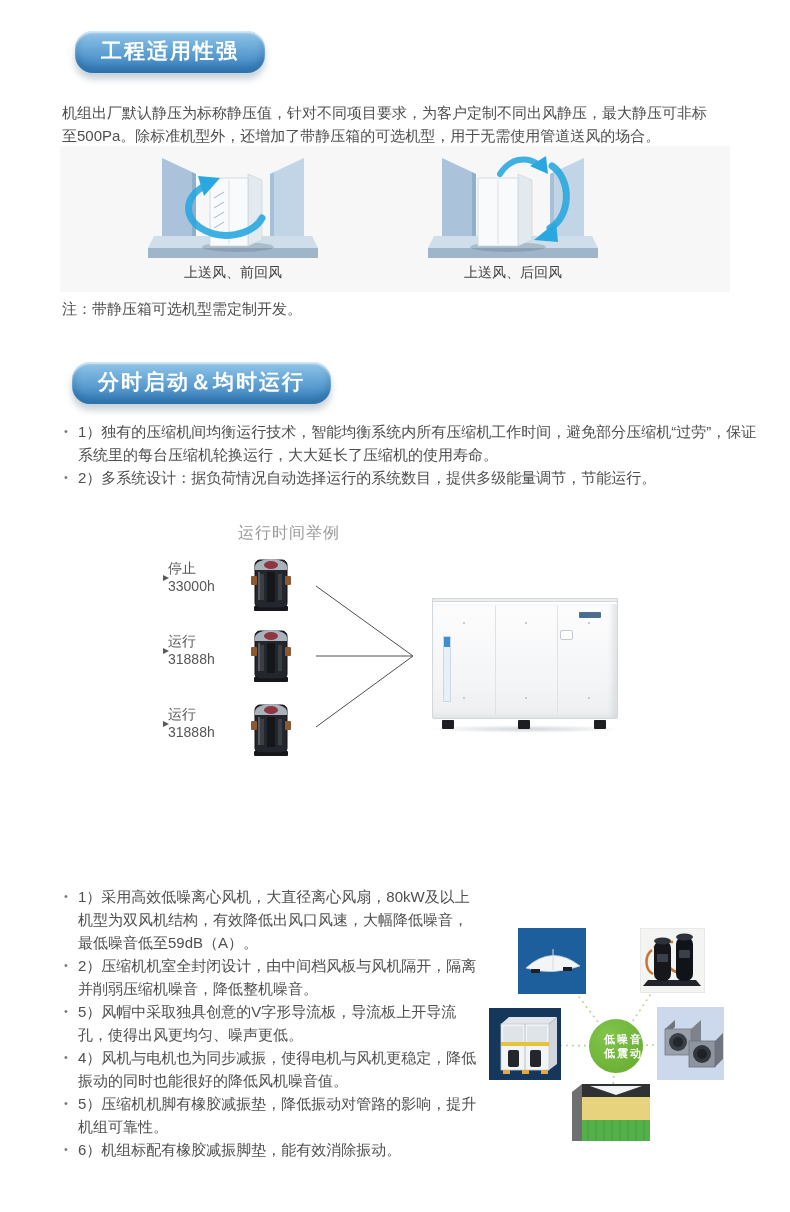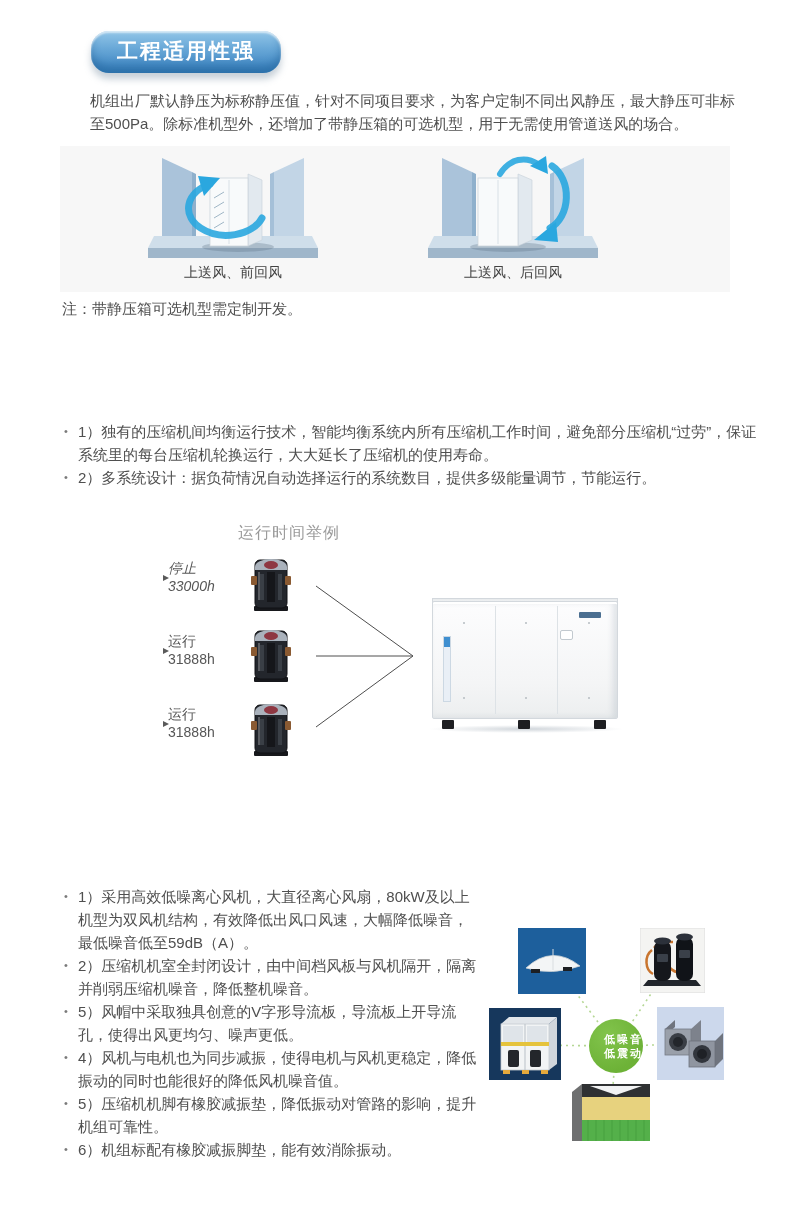--- a/index.html
+++ b/index.html
@@ -9,21 +9,20 @@
   
   .badge {
     position:absolute; display:inline-block;
     padding:6px 26px 8px; color:#fff; font-size:21px; font-weight:bold; letter-spacing:2px;
     background:linear-gradient(180deg,#93c6e8 0%,#6aa9d8 40%,#4a8fc8 78%,#3d86c1 100%);
     border-radius:18px;
     box-shadow: inset 0 2px 2px rgba(255,255,255,.65),
                 inset 0 -7px 9px rgba(22,86,143,.45),
                 0 6px 7px rgba(130,150,168,.45);
     white-space:nowrap;
-    margin-left:16px;
   }
 
   .para, .note-text { position:absolute; color:#4f4f4f; font-size:15px; line-height:23px; }
 
   
   .panel { position:absolute; left:60px; top:146px; width:670px; height:146px; background:#f7f7f7; }
   .figure { position:absolute; width:170px; height:140px; }
   .figure .caption { position:absolute; top:112px; left:0; width:170px; text-align:center;
                      font-size:14px; font-weight:normal; color:#424242; }
 
@@ -76,21 +75,21 @@
 </style>
 </head>
 <body>
 
 <div class="page">
 
   <div class="badge" style="left:75px; top:31px;">
     <span>工程适用性强</span>
   </div>
 
-  <div class="para" style="left:62px; top:89px; width:690px;margin-left:28px;">
+  <div class="para" style="left:62px; top:101px; width:690px;">
     <div>机组出厂默认静压为标称静压值，针对不同项目要求，为客户定制不同出风静压，最大静压可非标</div>
     <div>至500Pa。除标准机型外，还增加了带静压箱的可选机型，用于无需使用管道送风的场合。</div>
   </div>
 
   <div class="panel">
 
     <div class="figure" style="left:88px; top:6px;">
       <svg width="170" height="112" viewBox="0 0 170 112">
         <polygon points="14,6 44,20 44,94 14,84" fill="#aac3da"></polygon>
         <polygon points="44,20 48,22 48,92 44,94" fill="#8fb0cc"></polygon>
@@ -128,20 +127,23 @@
         <polygon points="118,4 120,22 102,14" fill="#2aa7df"></polygon>
         <path d="M 124,14 A 26,34 0 0 1 122,76" fill="none" stroke="#2aa7df" stroke-width="7" stroke-linecap="round" opacity="0.9"></path>
         <polygon points="106,88 128,70 130,90" fill="#2aa7df"></polygon>
       </svg>
       <div class="caption">上送风、后回风</div>
     </div>
   </div>
 
   <div class="note-text" style="left:62px; top:297px;text-align:right;">注：带静压箱可选机型需定制开发。</div>
 
+  <div class="badge" style="left:72px; top:362px;">
+    <span>分时启动＆均时运行</span>
+  </div>
 
   <div class="bullets" style="left:62px; top:420px; width:700px;">
     <div class="bullet">
       <span class="dot">•</span>
       <div class="btxt">1）独有的压缩机间均衡运行技术，智能均衡系统内所有压缩机工作时间，避免部分压缩机“过劳”，保证系统里的每台压缩机轮换运行，大大延长了压缩机的使用寿命。</div>
     </div>
     <div class="bullet">
       <span class="dot">•</span>
       <div class="btxt">2）多系统设计：据负荷情况自动选择运行的系统数目，提供多级能量调节，节能运行。</div>
     </div>
@@ -149,21 +151,21 @@
 
   <div class="diagram">
     <div class="diag-title">运行时间举例</div>
 
     <svg class="diag-lines" width="690" height="275" viewBox="0 0 690 275">
       <line x1="256" y1="71" x2="353" y2="141" stroke="#4e4e4e" stroke-width="1"></line>
       <line x1="256" y1="141" x2="353" y2="141" stroke="#4e4e4e" stroke-width="1"></line>
       <line x1="256" y1="212" x2="353" y2="141" stroke="#4e4e4e" stroke-width="1"></line>
     </svg>
 
-    <div class="run-label" style="top:45px;font-style:italic;">
+    <div class="run-label" style="top:45px;">
       <span class="state">停止</span>
       <span class="mini-arrow"></span>
       <span class="hours">33000h</span>
     </div>
     <div class="run-label" style="top:118px;">
       <span class="state">运行</span>
       <span class="mini-arrow"></span>
       <span class="hours">31888h</span>
     </div>
     <div class="run-label" style="top:191px;">

